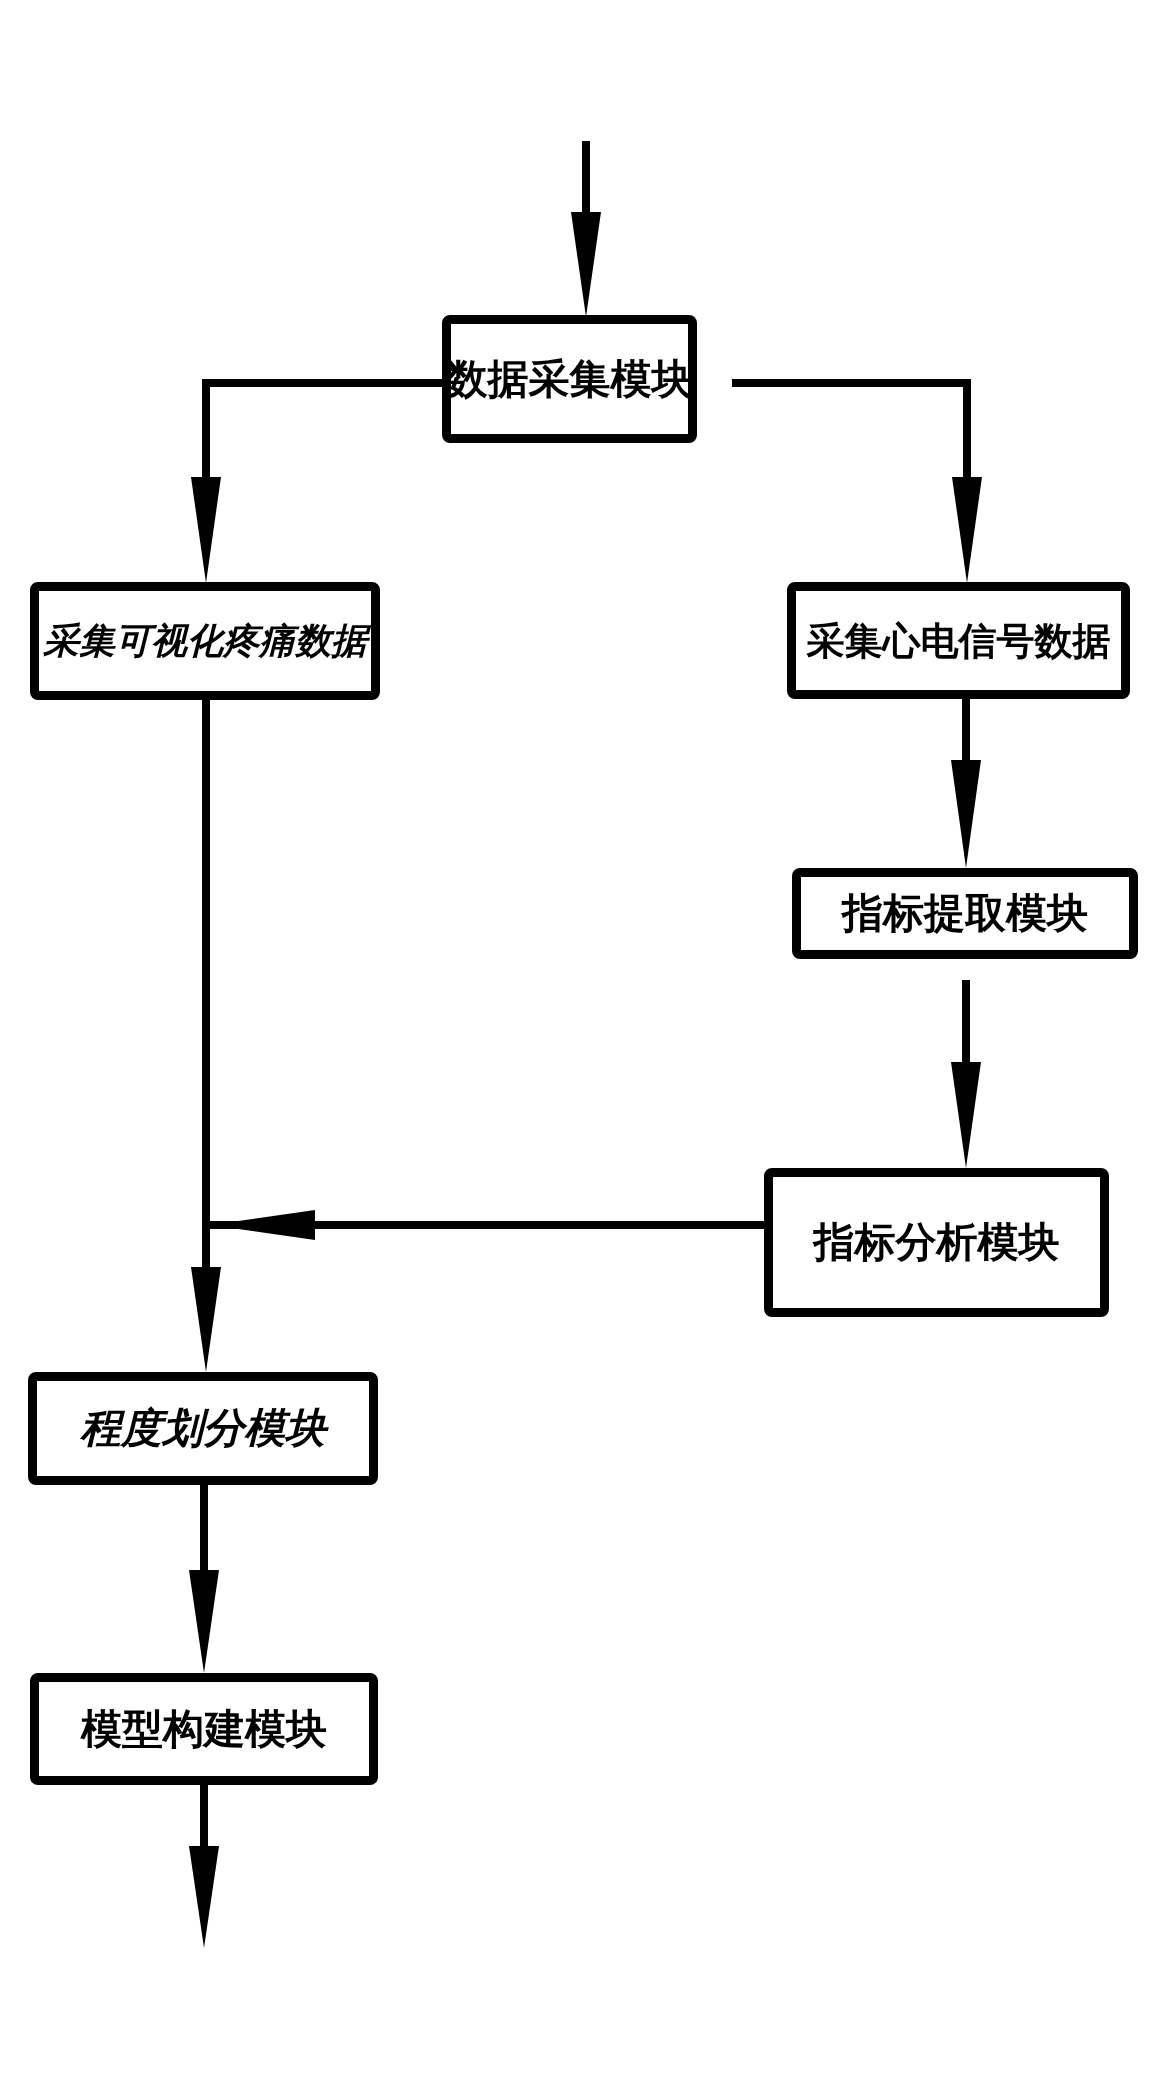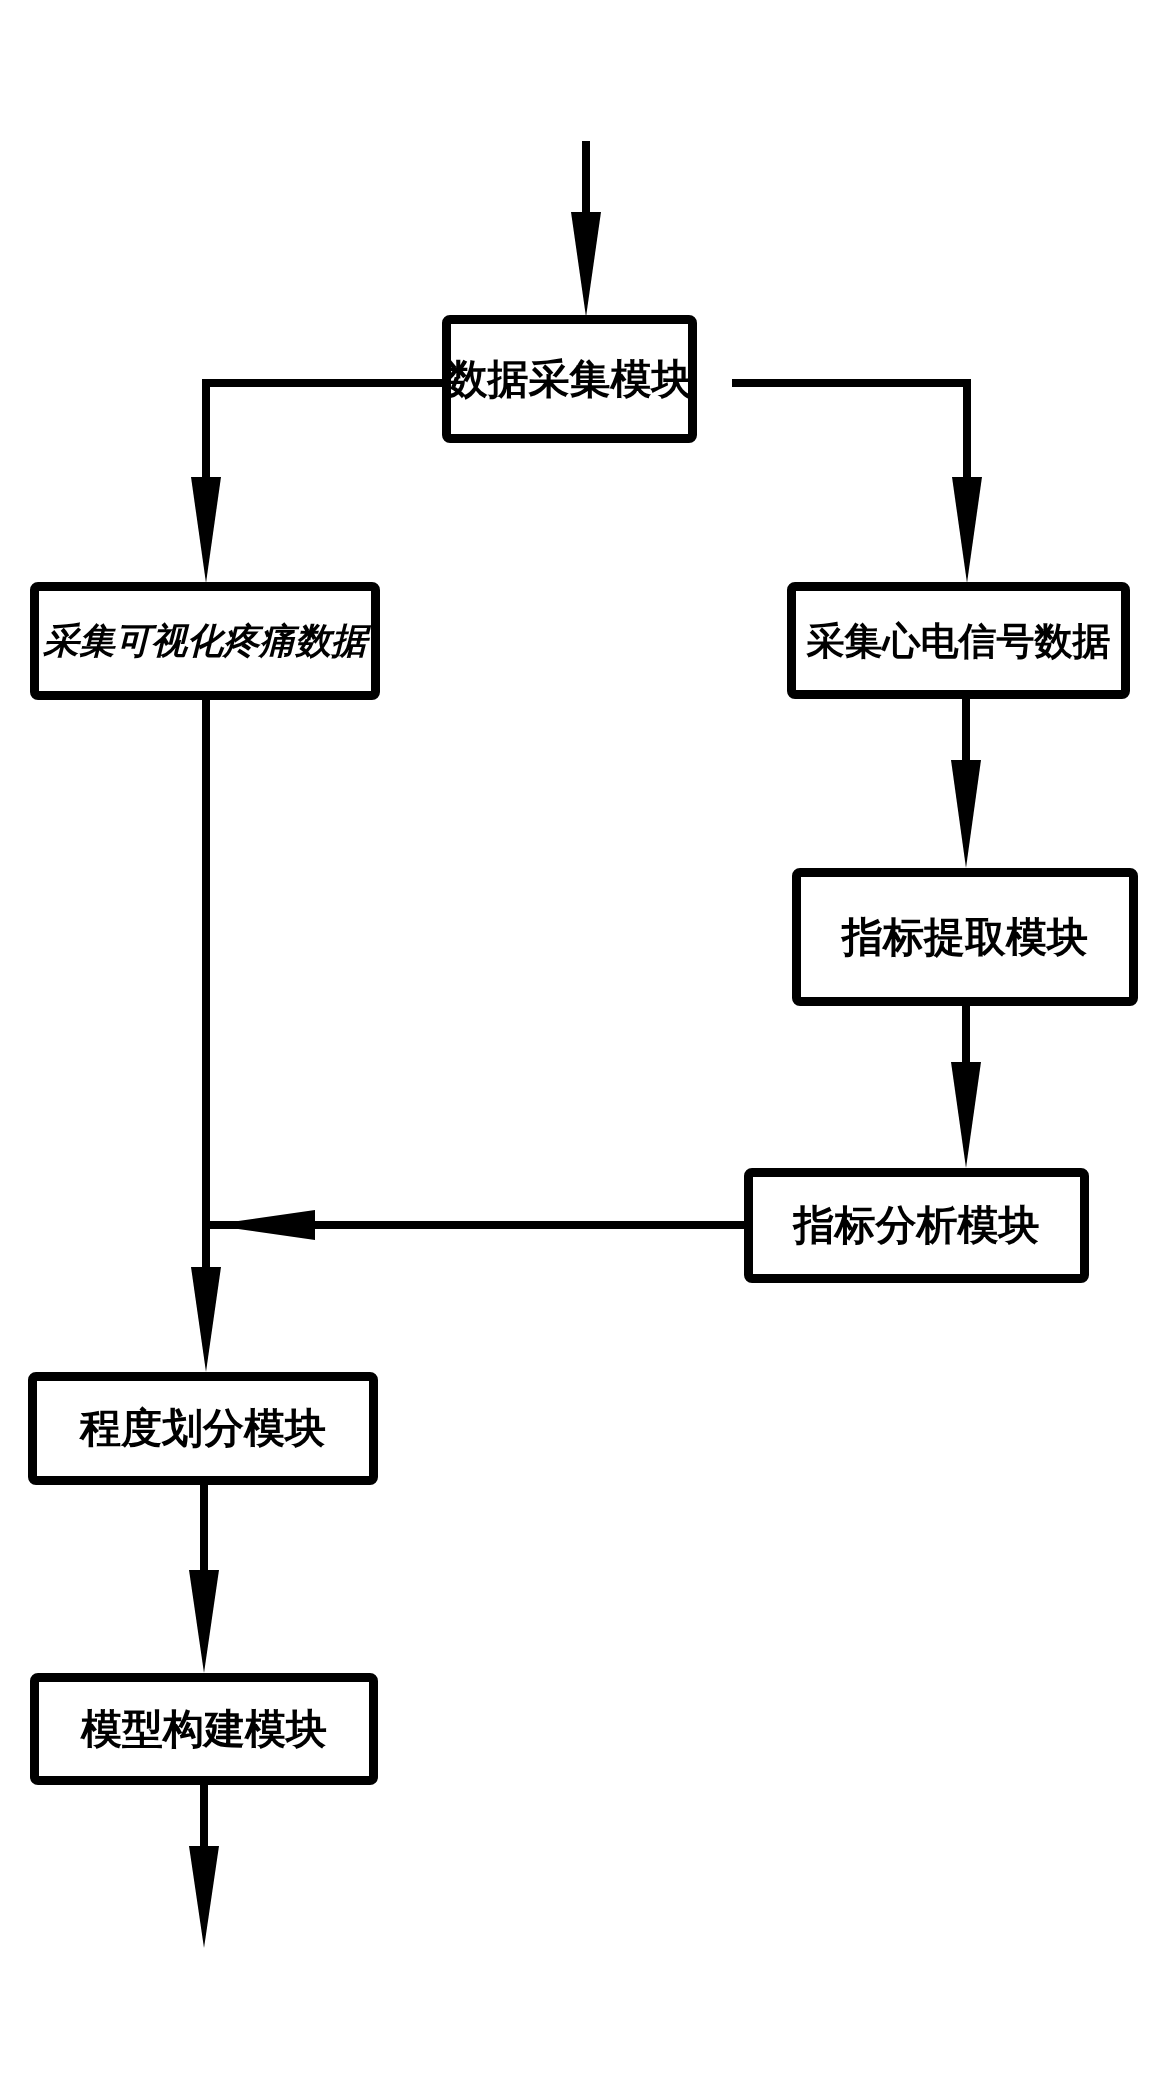--- a/index.html
+++ b/index.html
@@ -66,29 +66,29 @@
   </div>
 
   <div class="node" style="left:30px; top:582px; width:350px; height:118px;font-style:italic;">
     <span class="node-label chars9">采集可视化疼痛数据</span>
   </div>
 
   <div class="node" style="left:787px; top:582px; width:343px; height:117px;">
     <span class="node-label chars8">采集心电信号数据</span>
   </div>
 
-  <div class="node" style="left:792px; top:868px; width:346px; height:138px;">
+  <div class="node" style="left:792px; top:868px; width:346px; height:91px;">
     <span class="node-label">指标提取模块</span>
   </div>
 
-  <div class="node" style="left:744px; top:1168px; width:345px; height:115px;">
+  <div class="node" style="left:764px; top:1168px; width:345px; height:149px;">
     <span class="node-label">指标分析模块</span>
   </div>
 
-  <div class="node" style="left:28px; top:1372px; width:350px; height:113px;">
+  <div class="node" style="left:28px; top:1372px; width:350px; height:113px;font-style:italic;">
     <span class="node-label">程度划分模块</span>
   </div>
 
   <div class="node" style="left:30px; top:1673px; width:348px; height:112px;">
     <span class="node-label">模型构建模块</span>
   </div>
 
 
   <div class="line" style="left:582px; top:141px; width:8px; height:74px;"></div>
   <div class="wedge-down" style="left:571px; top:212px; width:30px; height:105px;"></div>

